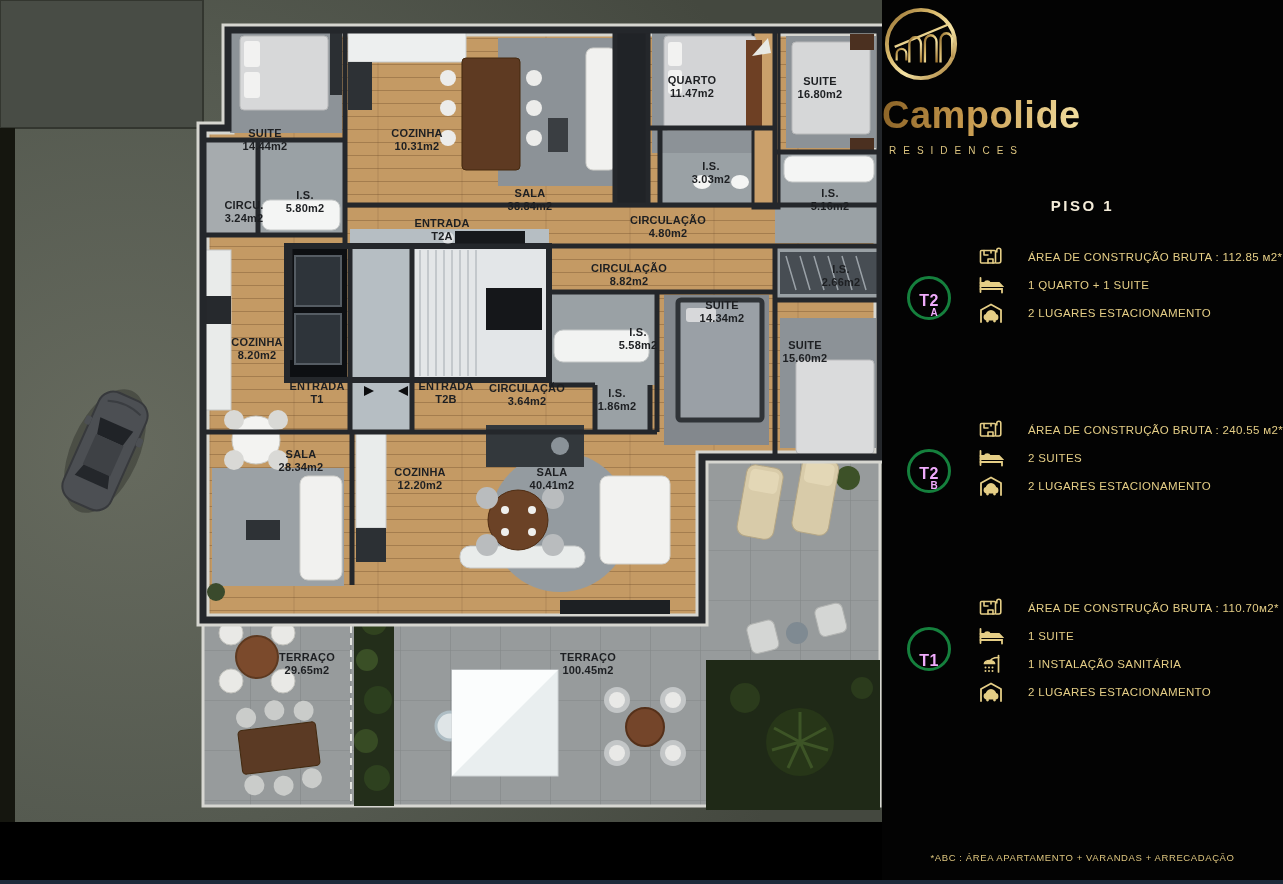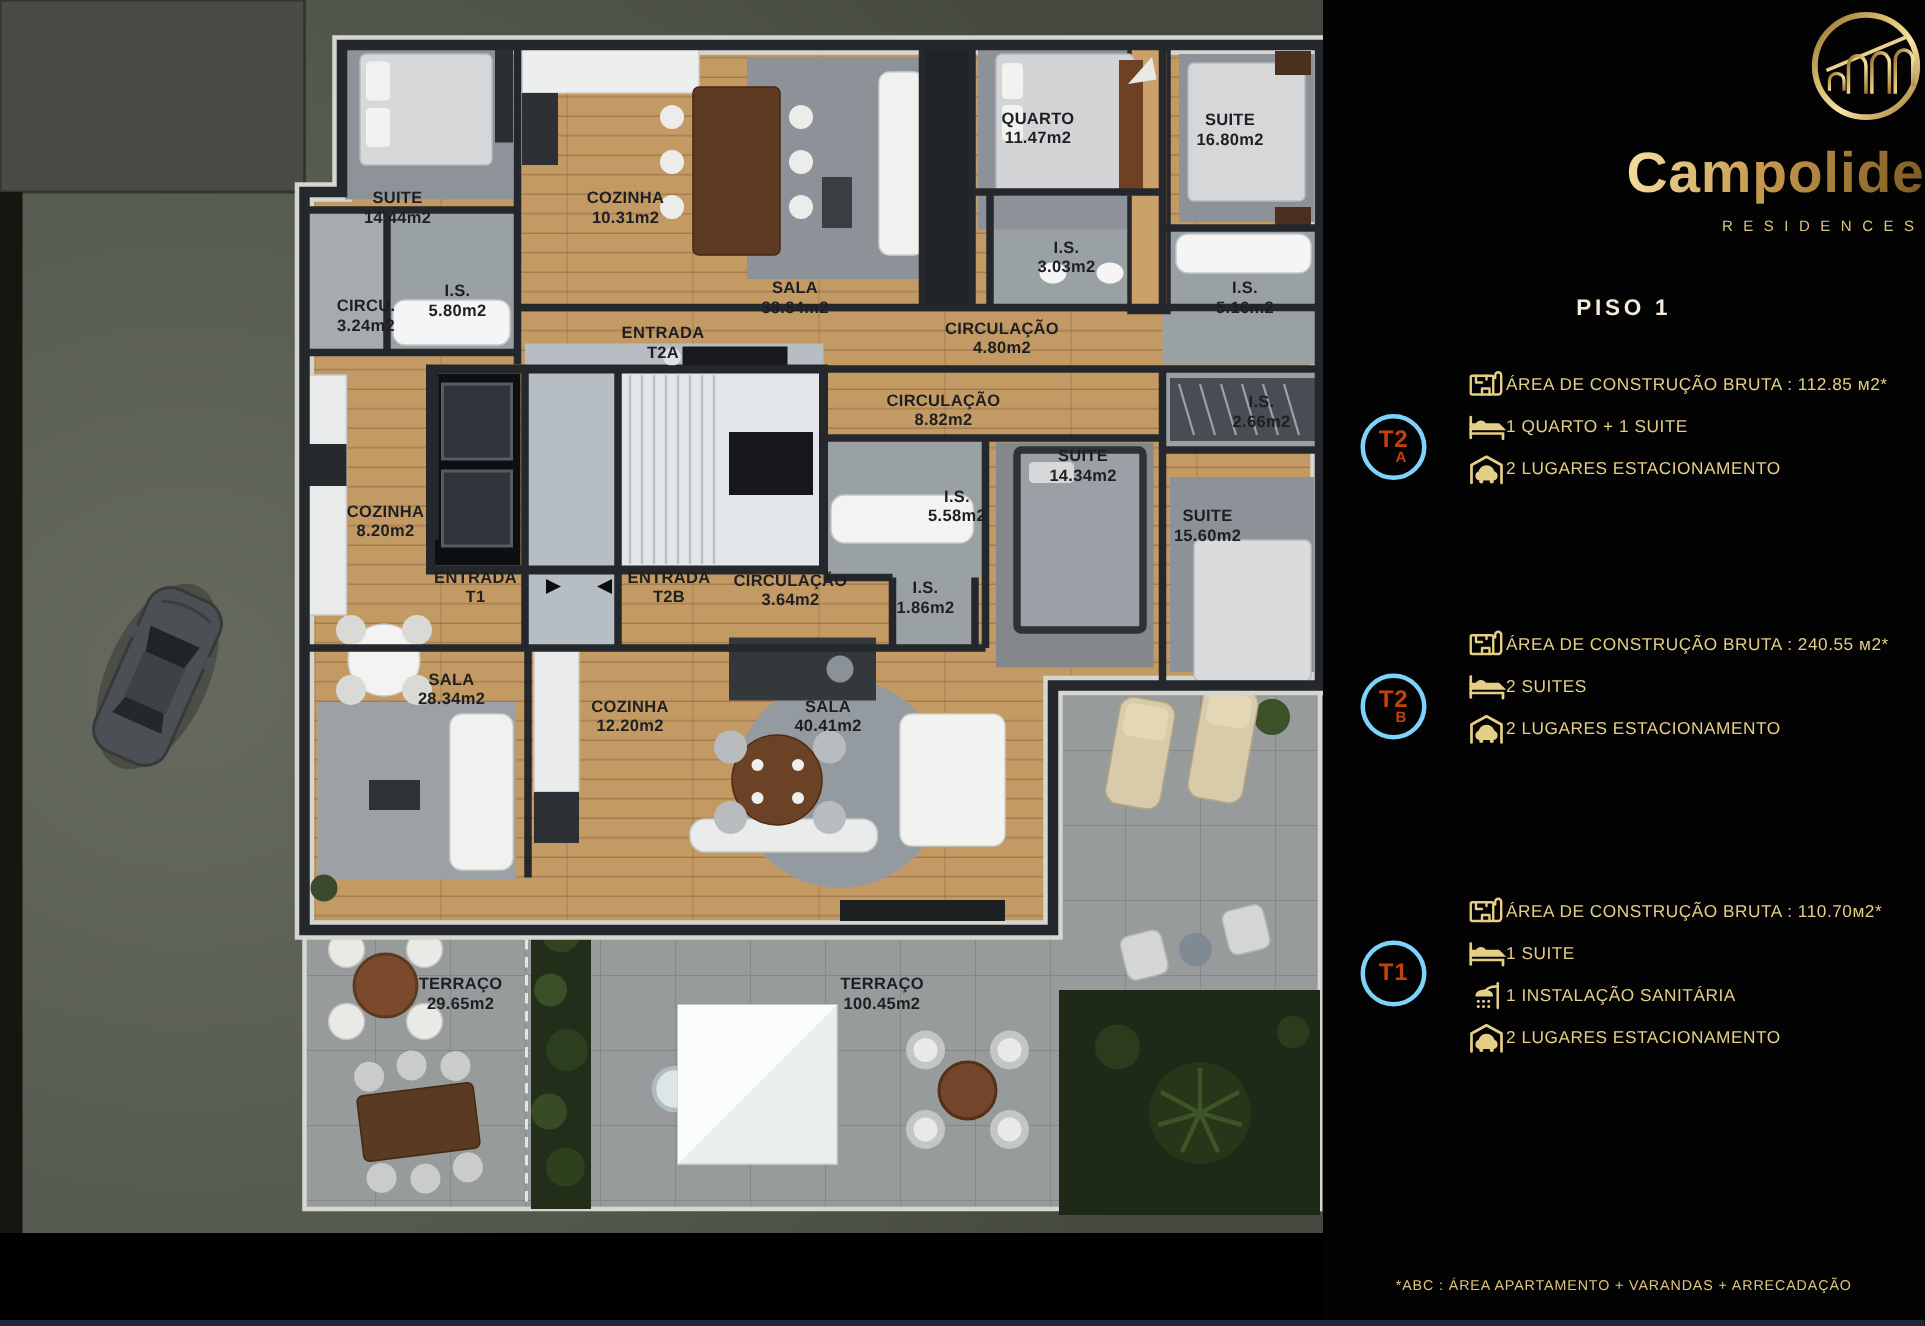--- a/index.html
+++ b/index.html
@@ -10,36 +10,36 @@
   #plan{position:absolute;left:0;top:0;width:882px;height:884px;background:#000;}
   #plan svg{position:absolute;left:0;top:0;}
   #plan-labels{position:absolute;left:0;top:0;width:882px;height:884px;pointer-events:none;}
   .room-label{position:absolute;transform:translate(-50%,-50%);text-align:center;
       color:#1d1f22;font-weight:700;font-size:11px;line-height:12.5px;
       letter-spacing:.2px;white-space:nowrap;}
   .room-label .ra{font-weight:700;}
 
   
   #panel{position:absolute;left:882px;top:0;width:401px;height:884px;background:#030303;}
-  #brand{position:absolute;top:5px;left:0;width:100%;text-align:right;}
+  #brand{position:absolute;top:5px;left:0;width:100%;text-align:left;}
   #brand-name{font-size:38px;font-weight:700;letter-spacing:.5px;margin-top:7px;
       background:linear-gradient(100deg,#8a6226 0%,#c79a4e 22%,#f3dfa0 50%,#c79a4e 72%,#7d5a22 100%);
       -webkit-background-clip:text;background-clip:text;color:transparent;}
   #brand-tagline{font-size:10px;letter-spacing:7px;padding-left:7px;color:#dcc47f;margin-top:8px;}
   #floor-title{position:absolute;top:197px;left:0;width:100%;text-align:center;
       color:#f4ecd9;font-size:15px;font-weight:700;letter-spacing:2.5px;}
 
   .unit{position:absolute;left:0;width:100%;}
-  .badge{position:absolute;left:25px;top:33px;width:38px;height:38px;border:3px solid #7dd3fc;
-      border-radius:50%;color:#c2410c;display:flex;flex-direction:column;
-      align-items:center;justify-content:center;}
+  .badge{position:absolute;left:25px;top:33px;width:38px;height:38px;border:3px solid #15803d;
+      border-radius:50%;color:#f0abfc;display:flex;flex-direction:column;
+      align-items:center;justify-content:flex-end;}
   .badge .code{font-size:16px;font-weight:700;line-height:14px;letter-spacing:.5px;}
   .badge .variant{font-size:10px;font-weight:700;line-height:9px;margin-left:10px;}
   .badge.single .code{font-size:16px;}
-  .row{display:flex;align-items:center;height:28px;margin-left:96px;gap:0;
+  .row{display:flex;align-items:center;height:28px;margin-left:96px;gap:24px;
       color:#e5ce86;font-size:11.5px;letter-spacing:.35px;white-space:nowrap;}
   .row .ic{width:26px;height:24px;display:flex;align-items:center;justify-content:center;flex:0 0 26px;}
   .row .ic svg{stroke:#e5ce86;fill:none;}
 
   #footnote{position:absolute;top:852px;left:0;width:100%;text-align:center;
       color:#ddc57e;font-size:9.5px;letter-spacing:.6px;}
 
   #bottom-line{position:absolute;left:0;bottom:0;width:1283px;height:4px;background:#1e2a3a;}
 </style>
 </head>

